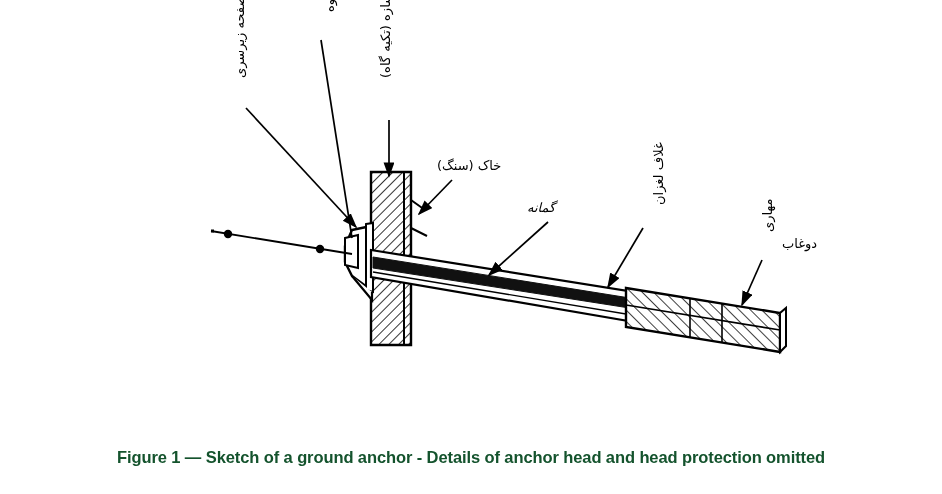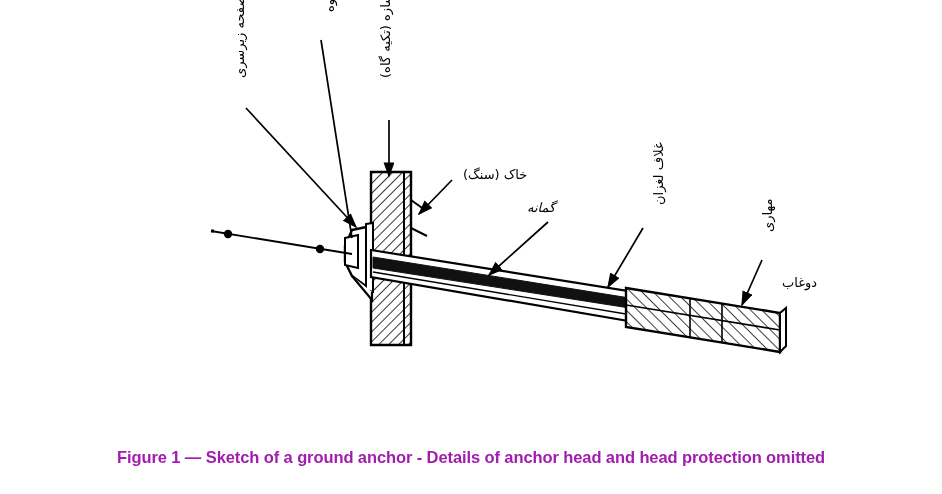--- a/index.html
+++ b/index.html
@@ -41,21 +41,21 @@
   }
   #caption {
     position: absolute;
     left: 0;
     top: 448px;
     width: 942px;
     text-align: center;
     font-family: "Liberation Sans", sans-serif;
     font-weight: bold;
     font-size: 16.5px;
-    color: #a21caf;
+    color: #14532d;
     letter-spacing: -0.1px;
   }
 </style>
 </head>
 <body>
 
 <div id="figure-wrap">
 
   <svg id="anchor-diagram" viewBox="0 0 942 440">
     <defs>
@@ -140,25 +140,25 @@
       <path d="M762,260 L742,305" marker-end="url(#arrowhead)"></path>
     </g>
   </svg>
 
   <div class="lbl vert" style="left:322px; top:12px;">گوه</div>
 
   <div class="lbl vert" style="left:232px; top:78px;">صفحه زیرسری</div>
 
   <div class="lbl vert" style="left:378px; top:78px;">سازه (تکیه گاه)</div>
 
-  <div class="lbl" style="left:437px; top:167px;margin-left:26px;">خاک (سنگ)</div>
+  <div class="lbl" style="left:437px; top:158px;">خاک (سنگ)</div>
 
   <div class="lbl" style="left:527px; top:200px;font-style:italic;">گمانه</div>
 
   <div class="lbl vert" style="left:651px; top:205px;">غلاف لغزان</div>
 
-  <div class="lbl" style="left:782px; top:236px;margin-top:39px;">دوغاب</div>
+  <div class="lbl" style="left:782px; top:236px;">دوغاب</div>
 
   <div class="lbl vert" style="left:760px; top:232px;">مهاری</div>
 
   <div id="caption">Figure 1 — Sketch of a ground anchor - Details of anchor head and head protection omitted</div>
 
 </div>
 
 </body></html>

